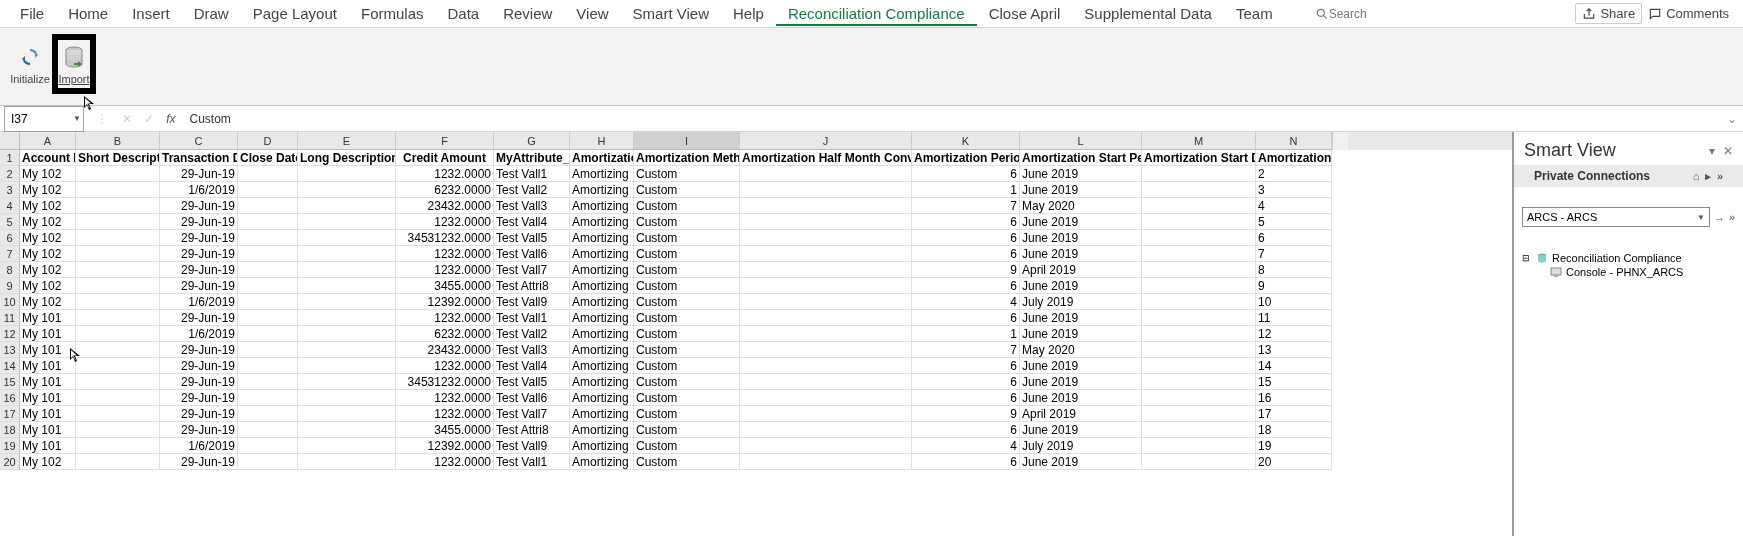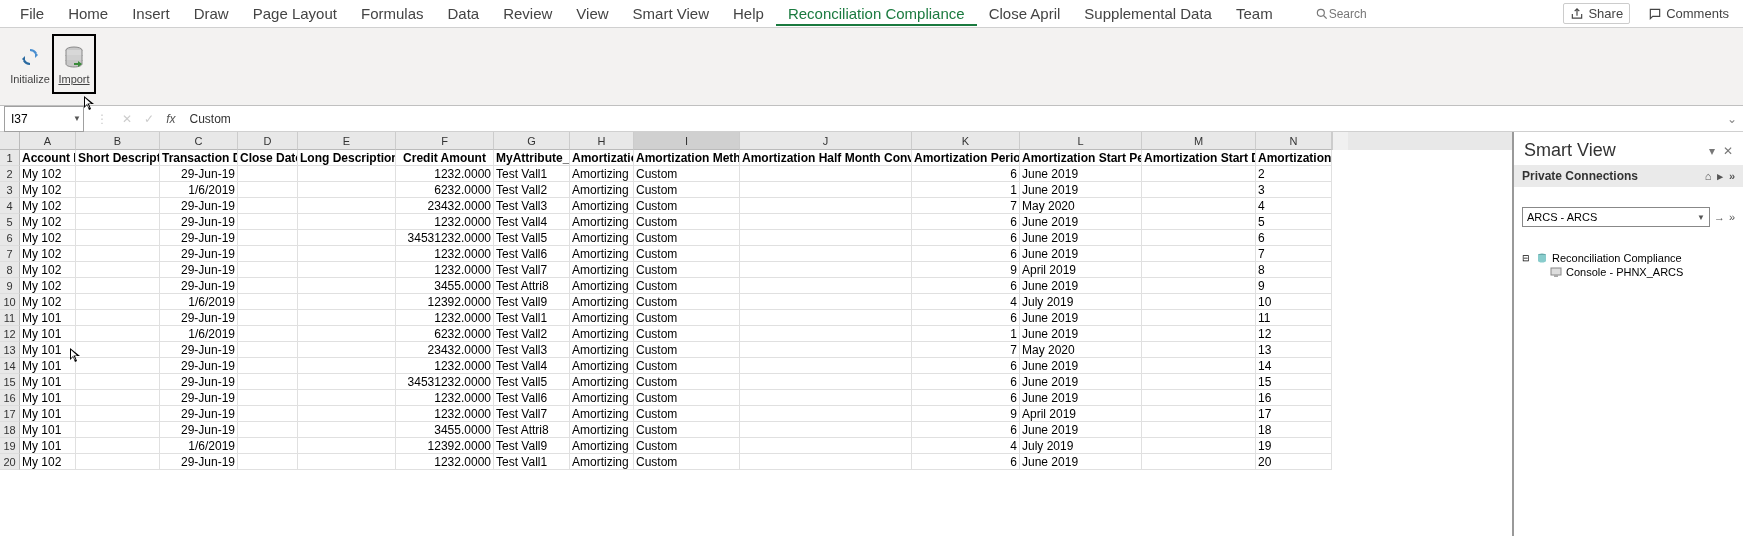--- a/index.html
+++ b/index.html
@@ -5,28 +5,28 @@
 * { margin: 0; padding: 0; box-sizing: border-box; font-family: 'Segoe UI', Tahoma, sans-serif; }
 body { background: #fff; width: 1743px; height: 536px; overflow: hidden; font-size: 12px; display: flex; flex-direction: column; }
 
 
 .menubar { display: flex; align-items: center; background: #fff; border-bottom: 1px solid #d0d0d0; height: 28px; padding: 0 8px; }
 .menu-item { padding: 4px 12px; font-size: 15px; color: #444; cursor: pointer; }
 .menu-item.active { color: #1a7a3f; border-bottom: 2px solid #1a7a3f; padding-bottom: 2px; }
 .menu-spacer { flex: 1; }
 .search-area { display: flex; align-items: center; color: #777; margin-left: 30px; }
 .search-icon-svg { width: 14px; height: 14px; }
-.right-buttons { display: flex; align-items: center; gap: 12px; margin-left: 4px; }
+.right-buttons { display: flex; align-items: center; margin-left: 4px; }
 .share-btn, .comments-btn { display: flex; align-items: center; gap: 4px; font-size: 13px; color: #444; padding: 2px 6px; }
 .share-btn { border: 1px solid #ccc; border-radius: 2px; }
 
 
 .ribbon { background: #f3f2f1; height: 78px; display: flex; align-items: flex-start; padding: 6px 8px; border-bottom: 1px solid #c0c0c0; position: relative; }
 .ribbon-btn { display: flex; flex-direction: column; align-items: center; justify-content: center; width: 44px; height: 60px; font-size: 11px; color: #444; cursor: pointer; }
-.ribbon-btn.highlighted { border: 2px solid #000000; text-decoration: underline; }
+.ribbon-btn.highlighted { border: 6px solid #000000; text-decoration: underline; }
 .ribbon-icon { width: 28px; height: 28px; margin-bottom: 2px; display: flex; align-items: center; justify-content: center; }
 .db-icon { width: 24px; height: 24px; }
 .arrow-icon { width: 24px; height: 24px; }
 .cursor { position: absolute; left: 84px; top: 68px; width: 12px; height: 16px; }
 .cursor2 { position: absolute; left: 70px; top: 198px; width: 12px; height: 16px; }
 
 
 .namebar { display: flex; align-items: center; height: 26px; border-bottom: 1px solid #d0d0d0; }
 .namebox { width: 80px; height: 22px; border: 1px solid #a0a0a0; margin: 2px 4px; display: flex; align-items: center; padding: 12px 6px; font-size: 12px; position: relative; }
 .namebox .dd { position: absolute; right: 2px; font-size: 8px; color: #555; }
@@ -54,21 +54,21 @@
 .row { display: flex; height: 16px; }
 .row-h { width: 20px; background: #e8e8e8; border-right: 1px solid #bbb; border-bottom: 1px solid #ddd; text-align: center; font-size: 11px; color: #333; line-height: 16px; }
 .cell { border-right: 1px solid #e0e0e0; border-bottom: 1px solid #e0e0e0; font-size: 12px; color: #000; line-height: 16px; padding: 0 2px; overflow: hidden; white-space: nowrap; }
 .cell.r { text-align: right; }
 .header-row .cell { font-weight: bold; text-align: center; }
 
 
 .sv-title { font-size: 18px; padding: 8px 10px 4px 10px; color: #333; display: flex; align-items: center; }
 .sv-title-spacer { flex: 1; }
 .sv-title-icons { display: flex; gap: 8px; font-size: 12px; color: #777; }
-.sv-section { background: #eaeaea; padding: 4px 8px; font-weight: bold; font-size: 12px; color: #333; display: flex; align-items: center; }
+.sv-section { background: #eaeaea; padding: 4px 20px; font-weight: bold; font-size: 12px; color: #333; display: flex; align-items: center; }
 .sv-section-spacer { flex: 1; }
 .sv-section-icons { display: flex; gap: 6px; font-size: 11px; color: #555; }
 .sv-combo { margin: 6px 8px; border: 1px solid #888; height: 20px; display: flex; align-items: center; padding: 0 4px; font-size: 11px; position: relative; }
 .sv-combo .dd { margin-left: auto; font-size: 8px; color: #555; }
 .sv-combo-icons { display: flex; gap: 4px; margin-left: 4px; font-size: 11px; color: #555; }
 .sv-combo-row { display: flex; align-items: center; margin: 20px 8px; }
 .sv-combo-row .sv-combo { flex: 1; margin: 0; }
 .sv-tree { padding: 4px 8px; font-size: 11px; }
 .tree-item { display: flex; align-items: center; gap: 4px; padding: 1px 0; }
 .tree-indent1 { padding-left: 14px; }

